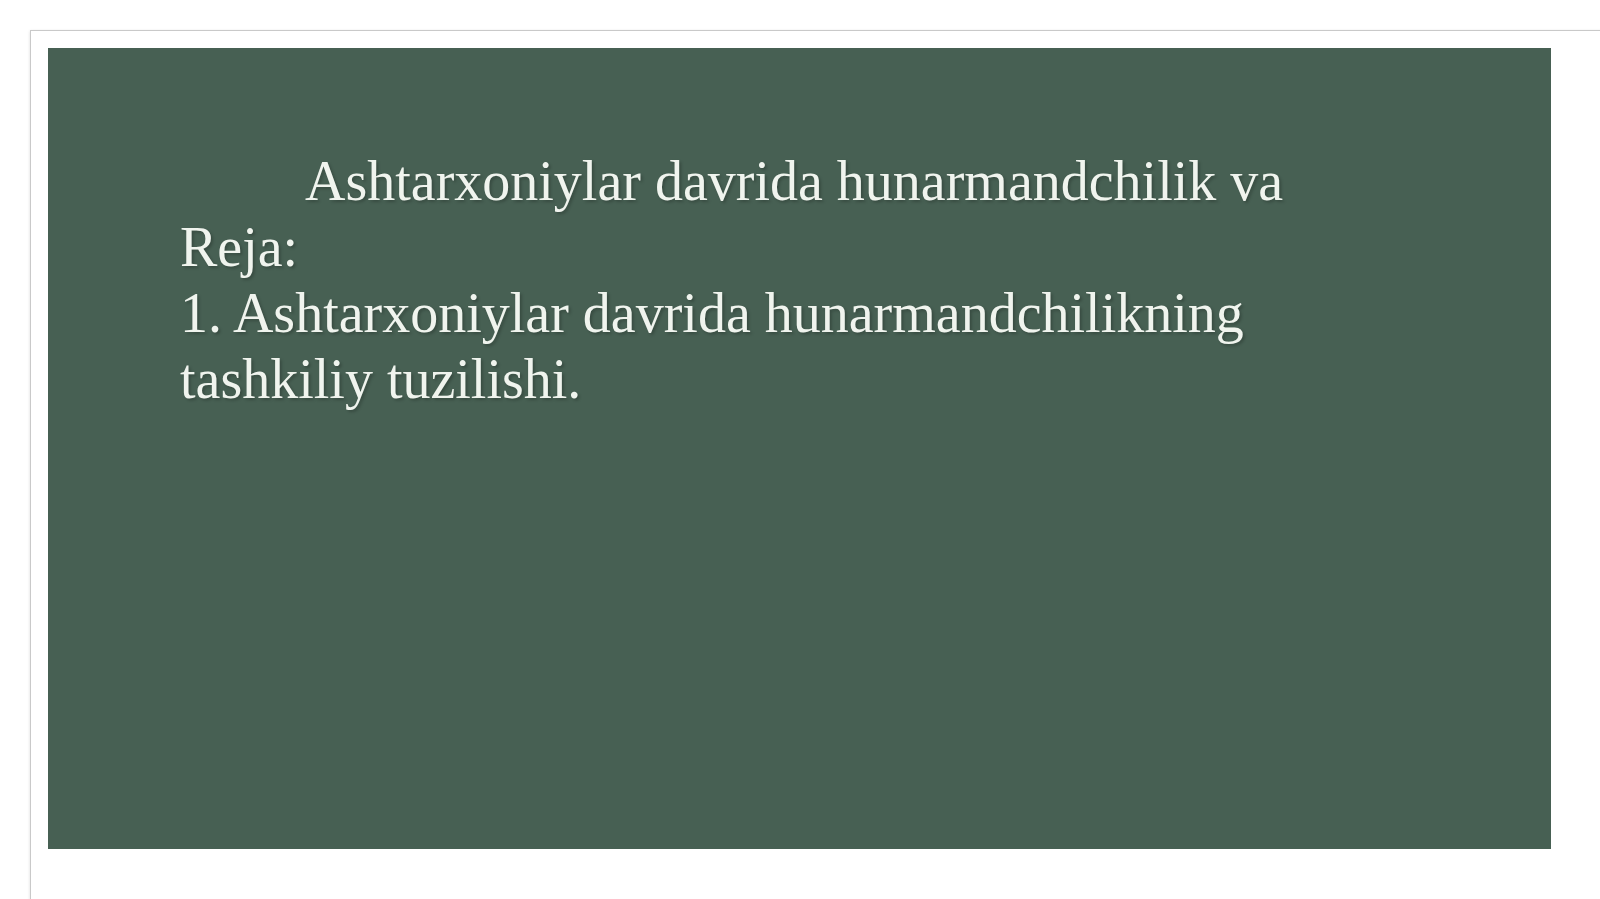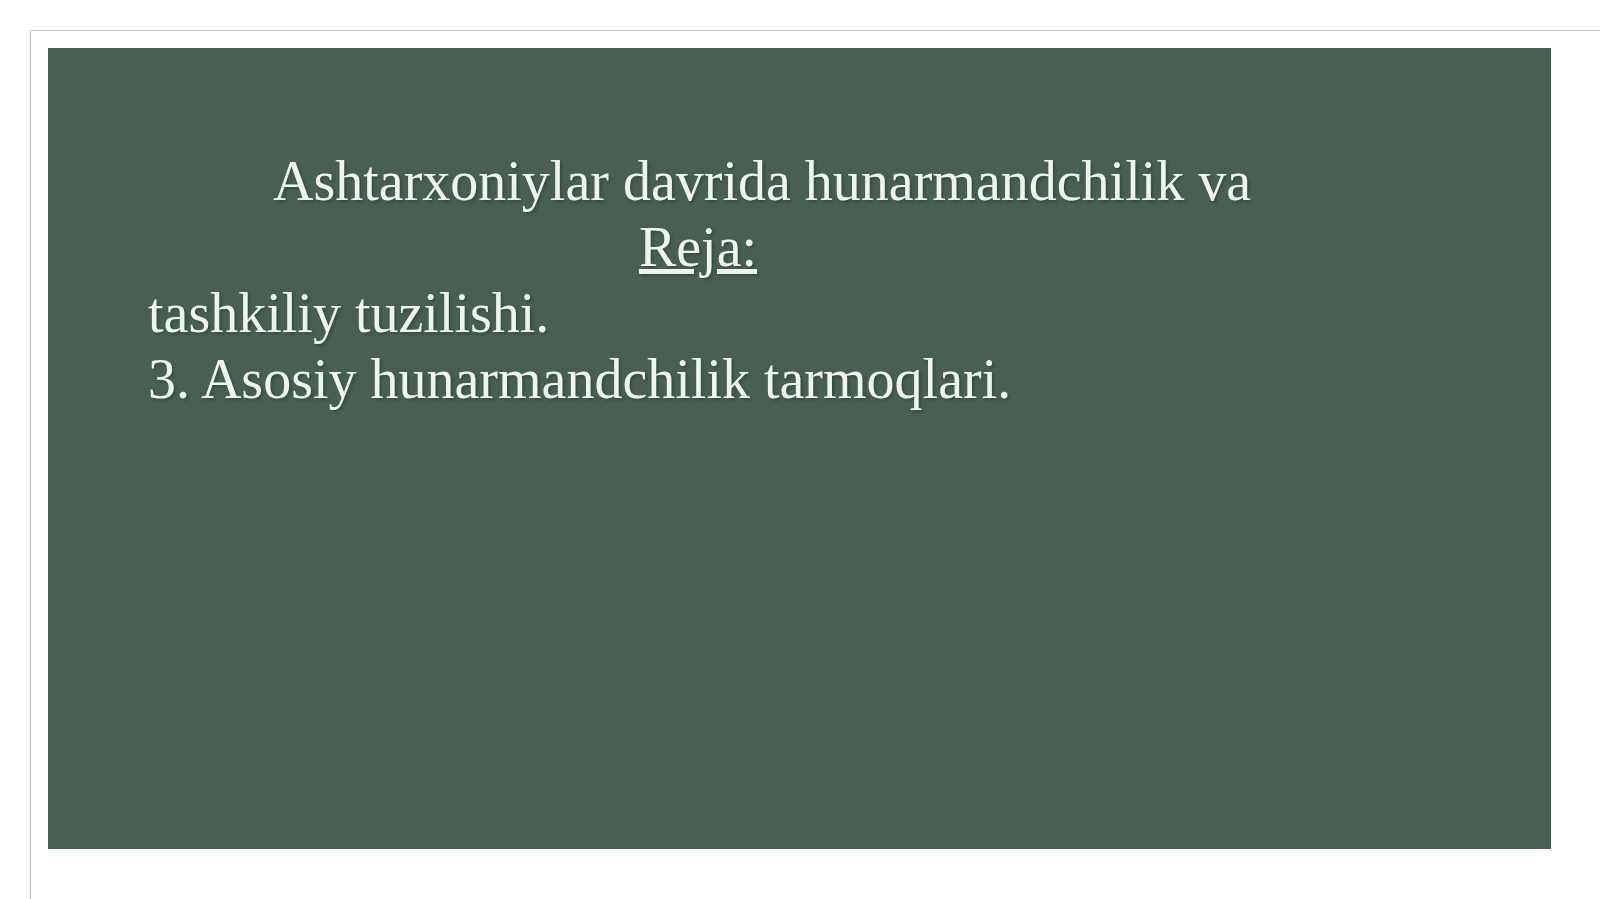--- a/index.html
+++ b/index.html
@@ -39,37 +39,37 @@
     padding: 100px 0 0 100px;
     width: 1100px;
     color: #f0f4ee;
     font-size: 56px;
     line-height: 66px;
     text-shadow: 2px 2px 3px rgba(0, 0, 0, 0.22);
   }
 
   .line {
     white-space: nowrap;
+    margin-left: 32px;
   }
 
   .line.indent {
     padding-left: 125px;
   }
 
   .line.center {
-    text-align: center;
+    text-align: left;
     white-space: normal;
-    text-decoration: underline;
   }
 </style>
 </head>
 <body>
 
 <div class="slide-frame">
   <div class="slide">
     <div class="textblock">
       <div class="line indent">Ashtarxoniylar davrida hunarmandchilik va</div>
       <div class="line center">Reja:</div>
+      <div class="line">1. Ashtarxoniylar davrida hunarmandchilikning</div>
       <div class="line">tashkiliy tuzilishi.</div>
-      <div class="line">3. Asosiy hunarmandchilik tarmoqlari.</div>
     </div>
   </div>
 </div>
 
 </body></html>

